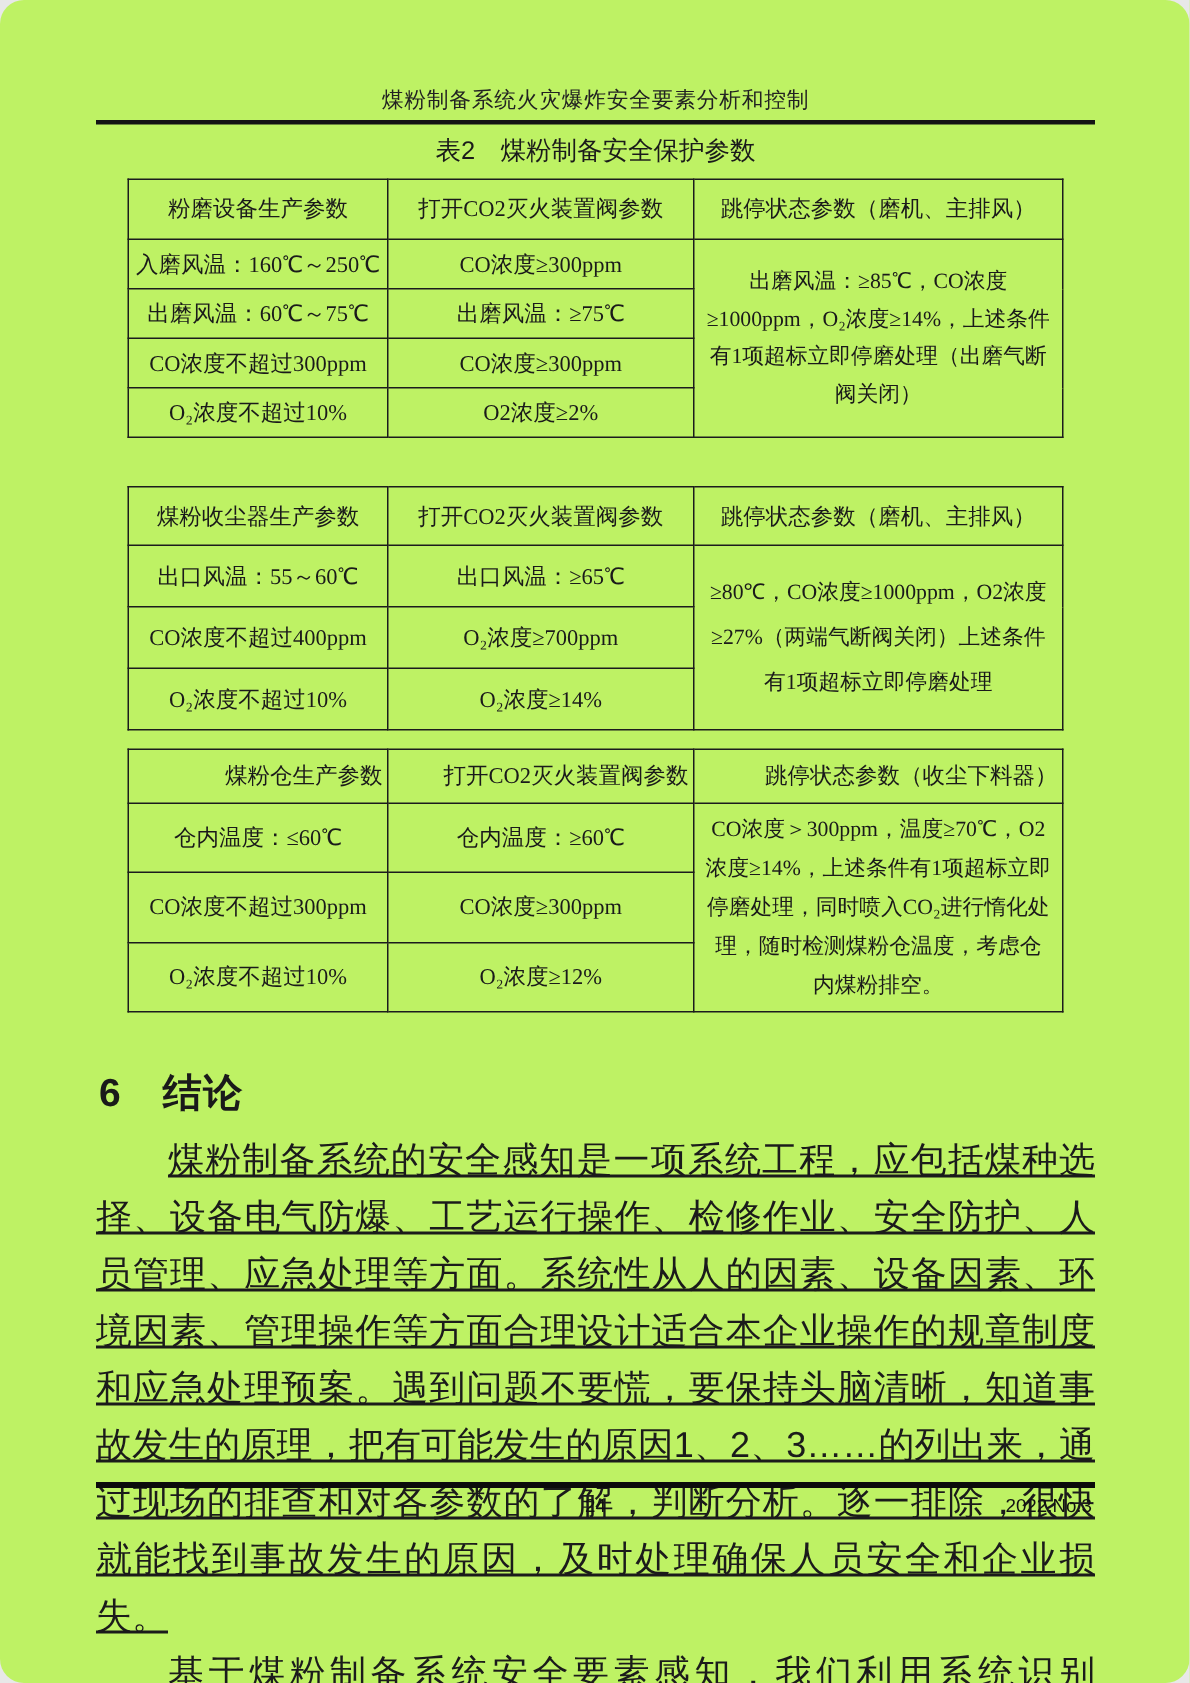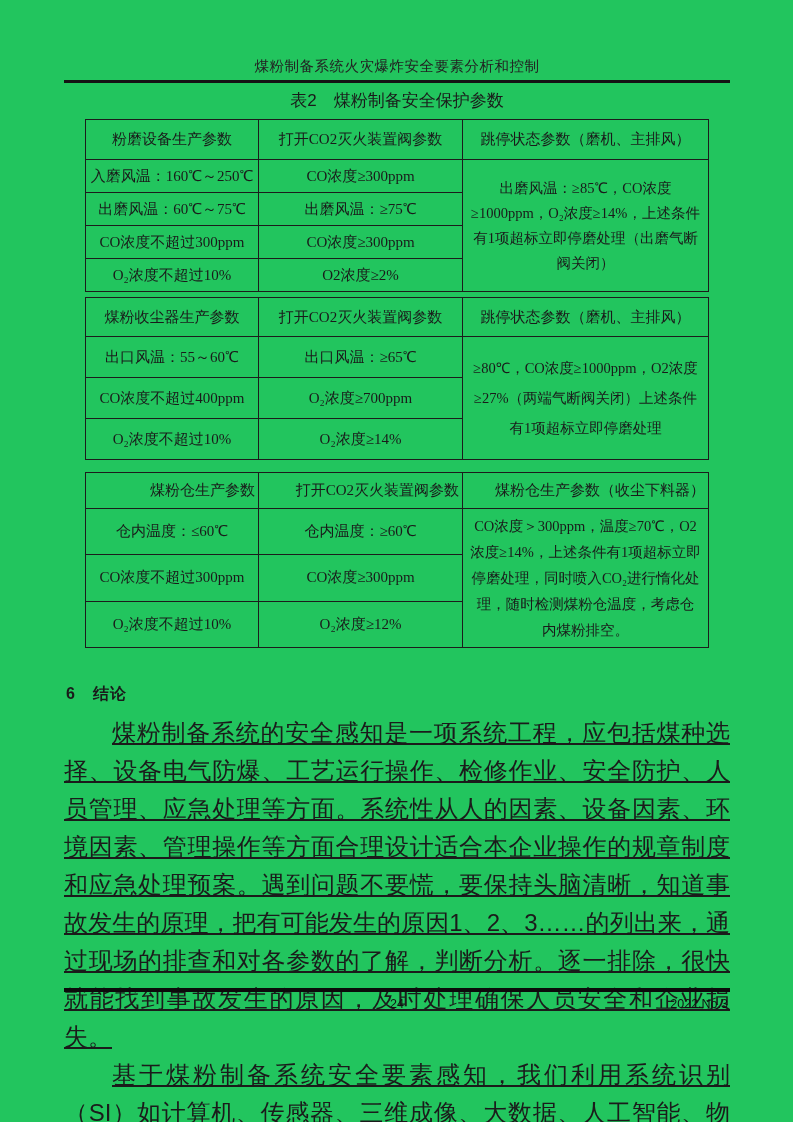--- a/index.html
+++ b/index.html
@@ -1,24 +1,25 @@
 <!DOCTYPE html>
 <html><head>
 <meta charset="utf-8">
 <style>
   * { box-sizing: border-box; margin: 0; padding: 0; }
   html, body { background: #e8e8e8; }
   .page {
     width: 793px; height: 1122px;
     margin: 0 auto;
-    background: #22c55e;
+    background: #bef264;
     color: #1a1a1a;
     position: relative;
     overflow: hidden;
     font-family: "Liberation Serif", serif;
+    border-radius: 16px;
   }
   .content { padding: 0 63px 0 64px; }
 
   .running-title {
     padding-top: 57px;
     text-align: center;
     font-size: 14.5px;
     letter-spacing: 0.5px;
     color: #222;
   }
@@ -37,21 +38,21 @@
   }
 
   table.ptable {
     border-collapse: collapse;
     table-layout: fixed;
     width: 623px;
     margin-left: 21px;
     font-size: 15px;
   }
   table.t1 { margin-top: 7px; }
-  table.t2 { margin-top: 5px; }
+  table.t2 { margin-top: 32px; }
   table.t3 { margin-top: 12px; }
   .ptable th, .ptable td {
     border: 1.6px solid #1c1c1c;
     font-weight: normal;
     text-align: center;
     vertical-align: middle;
     padding: 0 3px;
     overflow: hidden;
   }
   .t1 th { height: 40px; }  .t1 td { height: 33px; }
@@ -63,21 +64,21 @@
     font-size: 14.5px;
   }
   .t1 td.trip-note { line-height: 25px; }
   .t2 td.trip-note { line-height: 30px; }
   .t3 td.trip-note { line-height: 26px; }
 
   .section-heading {
     margin: 36px 0 0 2px;
     font-family: "Liberation Sans", sans-serif;
     font-weight: bold;
-    font-size: 16px;
+    font-size: 26px;
     letter-spacing: 1px;
   }
   .body-para {
     font-family: "Liberation Sans", sans-serif;
     font-size: 24px;
     line-height: 38px;
     text-align: justify;
     text-indent: 2em;
     color: #1b1b1b;
     text-decoration: underline;
@@ -171,21 +172,21 @@
     <table class="ptable t3">
       <colgroup>
           <col style="width:173px">
           <col style="width:204px">
           <col style="width:246px">
         </colgroup>
       <tbody>
           <tr>
         <th>煤粉仓生产参数</th>
         <th>打开CO2灭火装置阀参数</th>
-        <th>煤粉仓生产参数（收尘下料器）</th>
+        <th>跳停状态参数（收尘下料器）</th>
       </tr>
       <tr>
         <td>仓内温度：≤60℃</td>
         <td>仓内温度：≥60℃</td>
         <td class="trip-note" rowspan="3">CO浓度＞300ppm，温度≥70℃，O2浓度≥14%，上述条件有1项超标立即停磨处理，同时喷入CO₂进行惰化处理，随时检测煤粉仓温度，考虑仓内煤粉排空。</td>
       </tr>
       <tr>
         <td>CO浓度不超过300ppm</td>
         <td>CO浓度≥300ppm</td>
       </tr>

